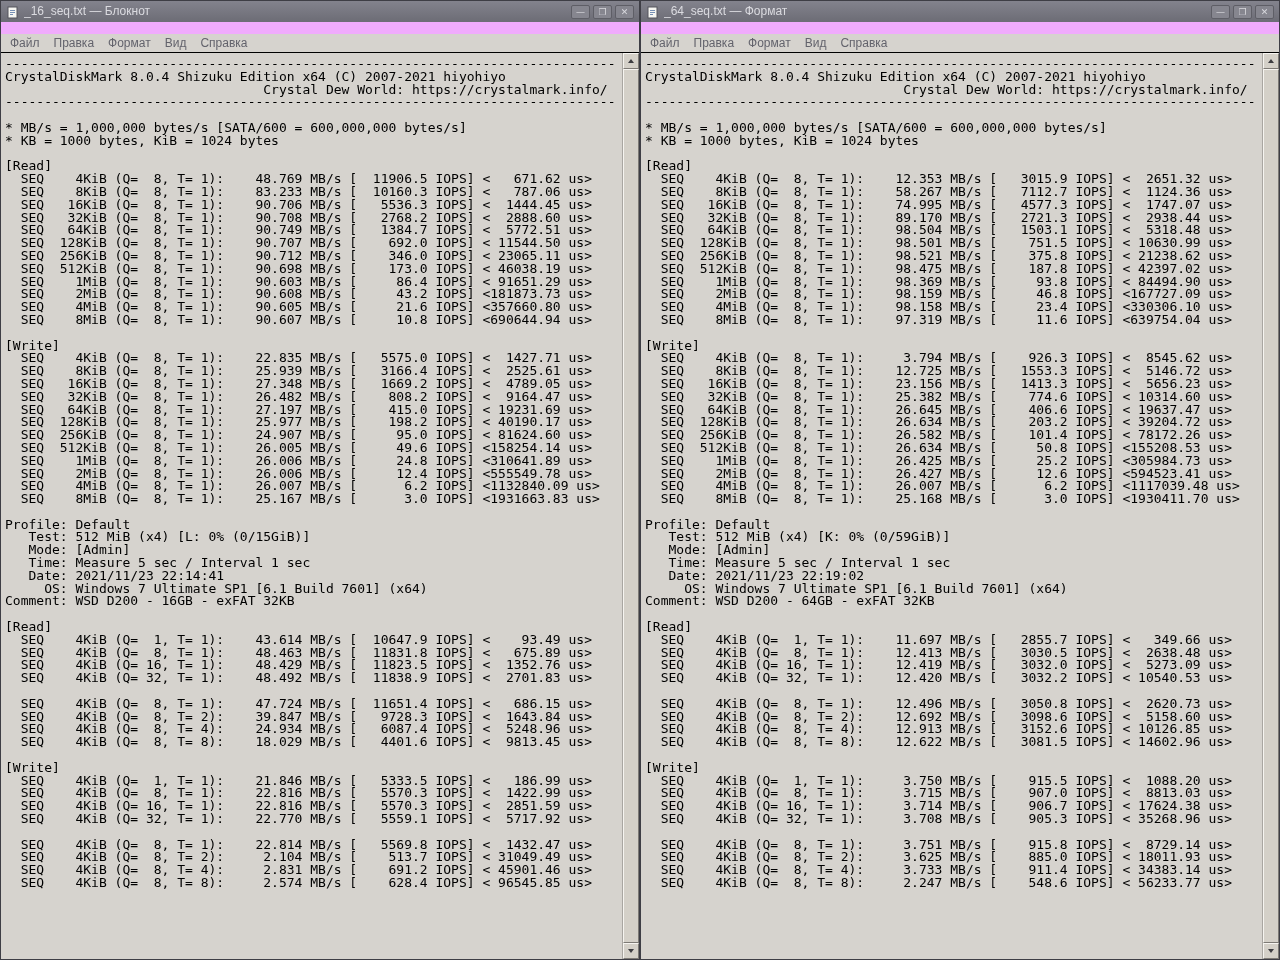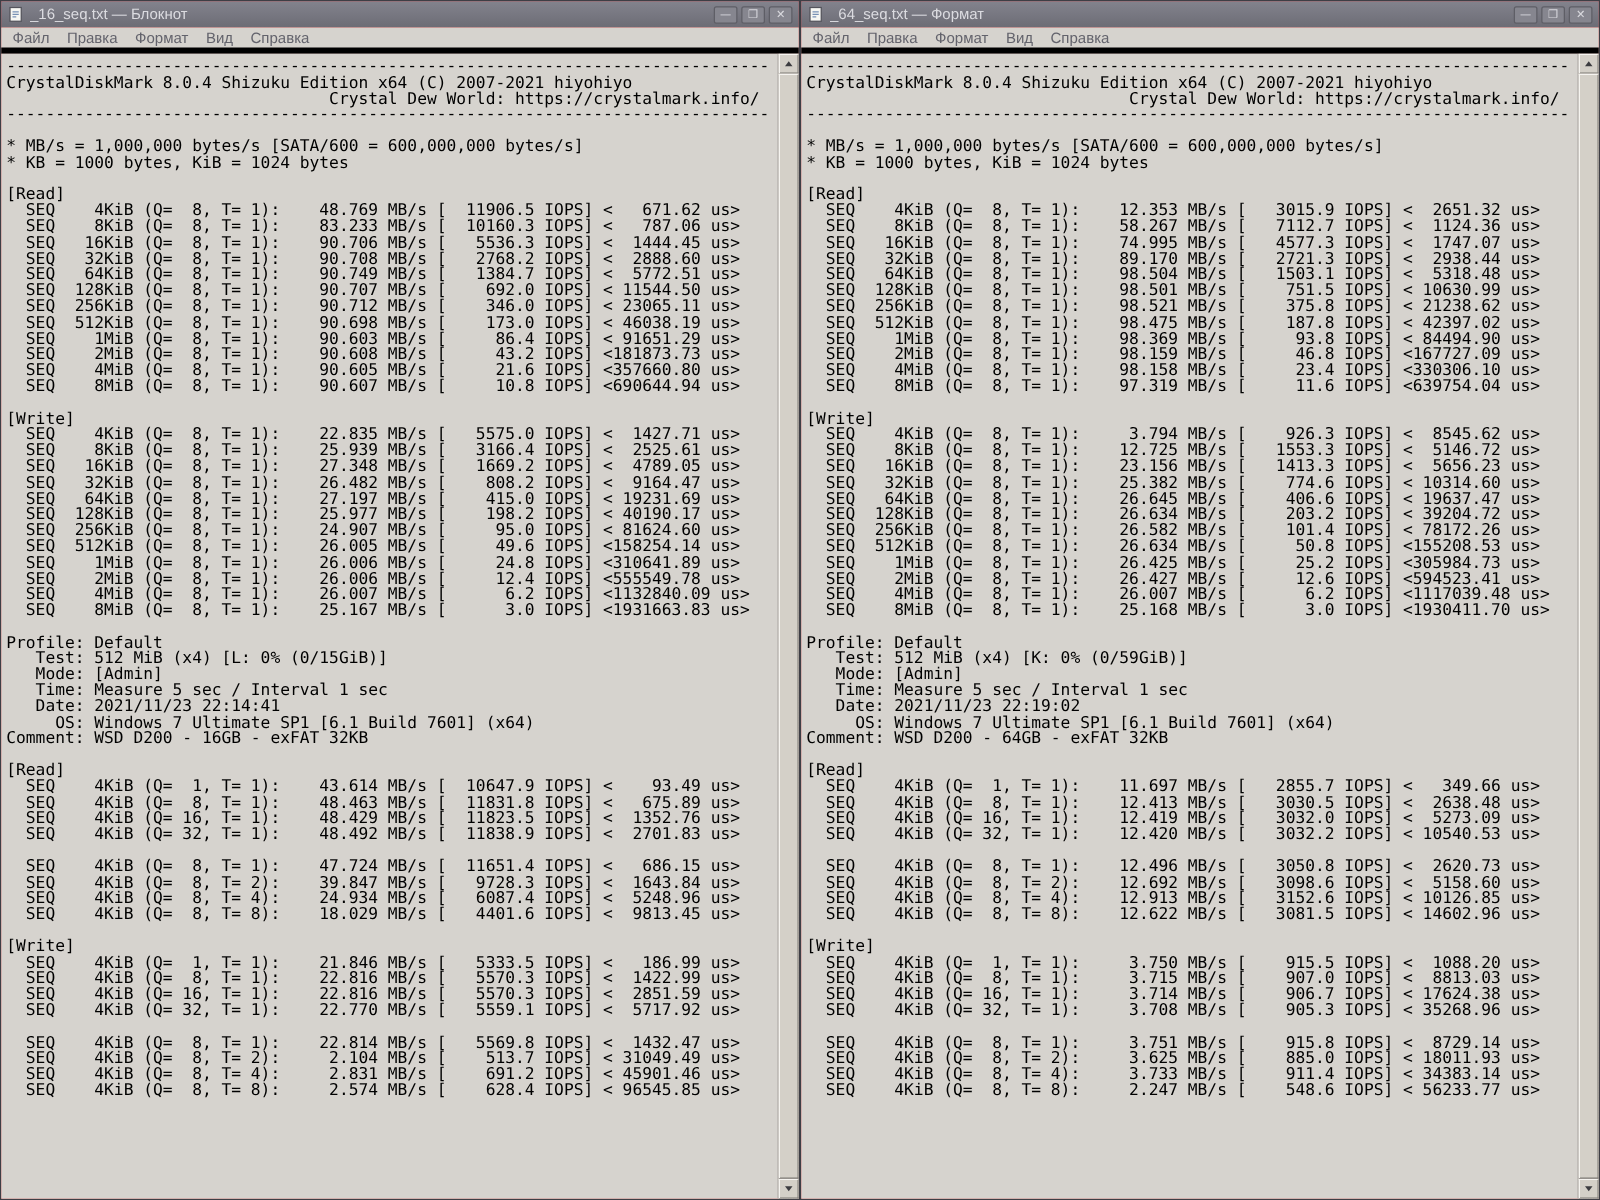--- a/index.html
+++ b/index.html
@@ -8,21 +8,21 @@
     display: flex;
     background: #4c4c53;
     overflow: hidden;
     font-family: "Liberation Sans", sans-serif;
   }
   .window {
     width: 640px;
     height: 960px;
     display: flex;
     flex-direction: column;
-    background: #ef4444;
+    background: #f0abfc;
     border: 1px solid #3e3e45;
   }
   .titlebar {
     flex: 0 0 21px;
     background: linear-gradient(#83838d, #6c6c75);
     display: flex;
     align-items: center;
     padding: 0 5px;
     gap: 5px;
   }
@@ -42,21 +42,22 @@
     color: #d9d9de;
     font: 9px/12px "DejaVu Sans", sans-serif;
     text-align: center;
   }
   .menubar {
     flex: 0 0 19px;
     display: flex;
     align-items: center;
     padding: 0 2px;
     background: #d6d3ce;
-    border-bottom: 5px solid #000000;
+    border-bottom: 1px solid #000000;
+    margin-top: 12px;
   }
   .menu-item {
     padding: 1px 7px;
     font: 12px "Liberation Sans", sans-serif;
     color: #63636c;
     white-space: nowrap;
   }
   .editwrap {
     flex: 1 1 auto;
     display: flex;

